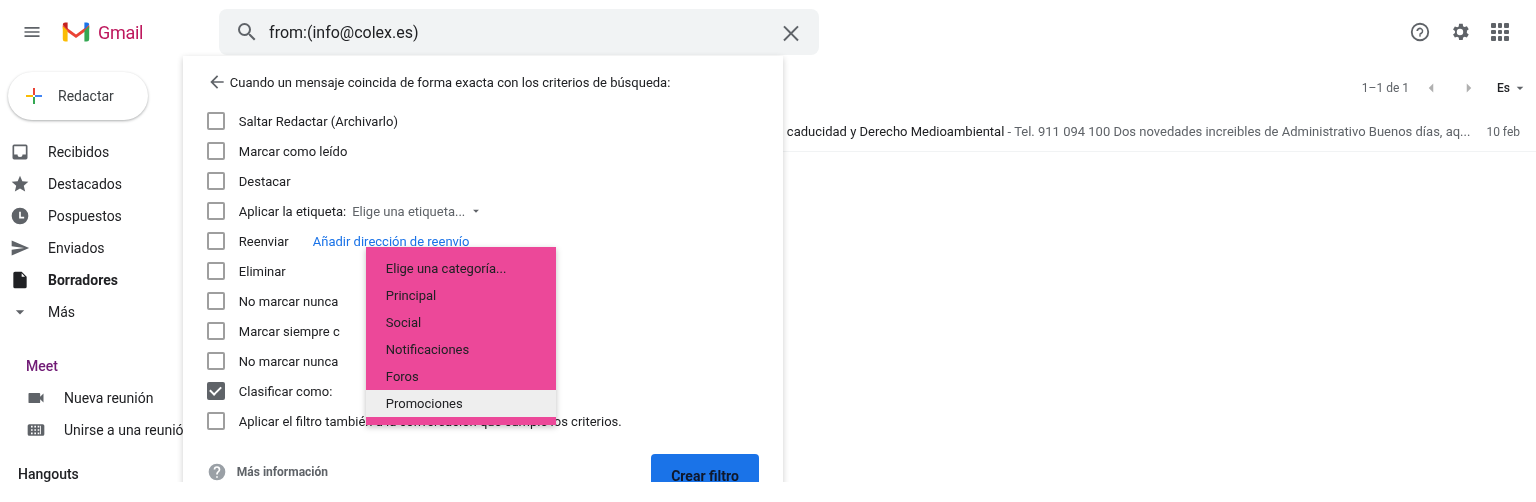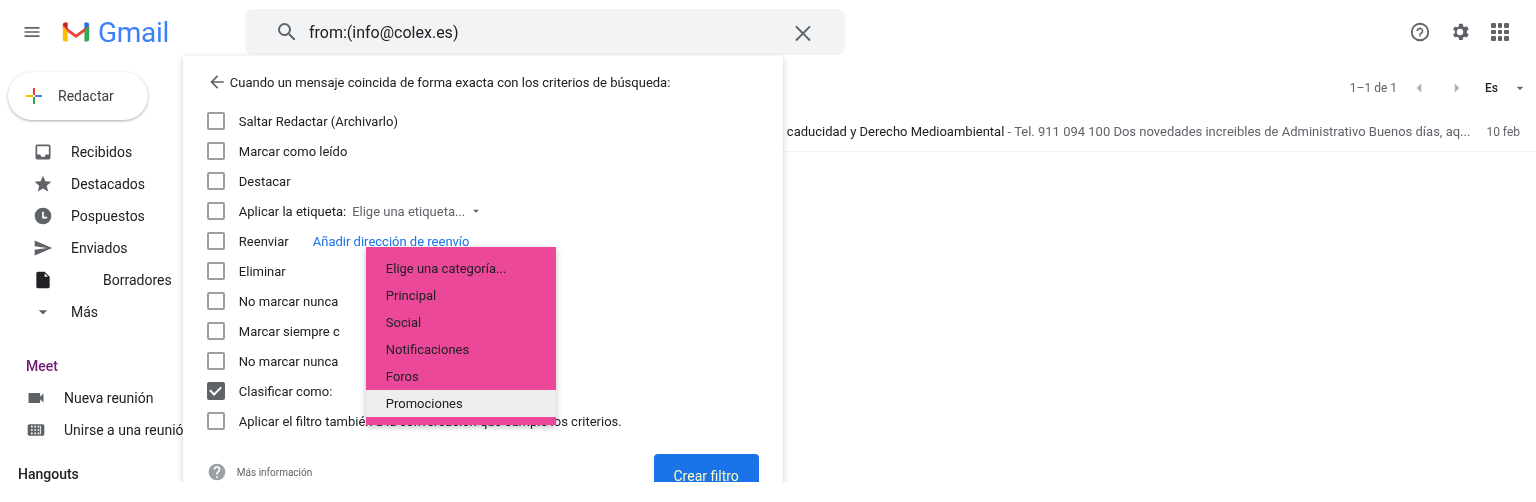--- a/index.html
+++ b/index.html
@@ -4,76 +4,76 @@
 <style>
   * { box-sizing: border-box; margin: 0; padding: 0; font-family: "Google Sans", Roboto, Arial, sans-serif; }
   body { background: #fff; color: #202124; font-size: 14px; width: 1536px; }
 
   
   .topbar { height: 64px; display: flex; align-items: center; padding: 0 16px 0 8px; }
   .hamburger { width: 48px; height: 48px; display:flex; align-items:center; justify-content:center; border-radius:50%; cursor:pointer; }
   .hamburger svg { width:20px; height:20px; fill:#5f6368; }
   .logo { display:flex; align-items:center; margin-right: 16px; }
   .logo-img { width:32px; height:24px; margin-left:4px; }
-  .logo-text { font-size:28px; color:#3b82f6; margin-left:6px; letter-spacing:-.3px; }
-
-  .searchbox { margin-left: 60px; width: 600px; height: 46px; background:#f1f3f4; border-radius:8px; display:flex; align-items:center; padding:0 24px; position:relative; }
+  .logo-text { font-size:18px; color:#be185d; margin-left:6px; letter-spacing:-.3px; }
+
+  .searchbox { margin-left: 60px; width: 600px; height: 46px; background:#f1f3f4; border-radius:8px; display:flex; align-items:center; padding:0 10px; position:relative; }
   .searchbox .s-icon { width:24px; height:24px; fill:#5f6368; margin:0 10px 0 6px; cursor:pointer;}
   .searchbox input { flex:1; background:transparent; border:none; outline:none; font-size:16px; color:#202124; }
   .searchbox .s-clear { width:24px; height:24px; fill:#5f6368; cursor:pointer; margin-right:6px;}
 
   .topbar-spacer { flex:1; }
   .top-icon-btn { width:40px; height:40px; display:flex; align-items:center; justify-content:center; border-radius:50%; cursor:pointer; }
   .top-icon-btn svg { width:22px; height:22px; fill:#5f6368; }
   .apps-grid { width:18px; height:18px; display:grid; grid-template-columns:repeat(3,1fr); grid-template-rows:repeat(3,1fr); gap:2px; }
   .apps-grid span { background:#5f6368; border-radius:1px; }
 
   
   .main { display:flex; }
   .sidebar { width: 256px; padding-top: 8px; }
   .compose { margin: 0 0 16px 8px; height:48px; width:140px; background:#fff; border-radius:24px; box-shadow:0 1px 3px rgba(60,64,67,.3),0 1px 2px rgba(60,64,67,.15); display:flex; align-items:center; padding:0 20px 0 14px; cursor:pointer; font-size:14px; color:#3c4043; gap:12px;}
   .compose .plus { width:24px; height:24px; }
-  .nav-item { height:32px; display:flex; align-items:center; padding-left:33px; border-radius:0 16px 16px 0; cursor:pointer; color:#202124; font-size:14px; }
-  .nav-item.bold { font-weight:400;gap:32px; }
+  .nav-item { height:32px; display:flex; align-items:center; padding-left:10px; border-radius:0 16px 16px 0; cursor:pointer; color:#202124; font-size:14px; }
+  .nav-item.bold { font-weight:700; }
   .nav-item .nav-ico { width:20px; height:20px; fill:#5f6368; margin-right:18px; }
   .nav-item.bold .nav-ico { fill:#202124;}
   .nav-item .count { margin-left:auto; margin-right:20px; font-size:12px; color:#202124;}
   .nav-section { margin-top:30px; padding-left:26px; font-size:14px; font-weight:500; color:#701a75; margin-bottom:8px;}
   .meet-row { height:32px; display:flex; align-items:center; padding-left:26px; cursor:pointer; }
   .meet-row .nav-ico{ width:20px; height:20px; fill:#5f6368; margin-right:18px;}
   .hangouts-section { margin-top:20px; padding-left:18px; font-size:14px; font-weight:500;}
 
   
   .content { flex:1; position:relative; }
   .content-header { height:48px; display:flex; align-items:center; justify-content:flex-end; padding-right: 8px; color:#5f6368; font-size:12px; gap:6px;}
   .pager-btn { width:32px; height:32px; display:flex; align-items:center; justify-content:center; border-radius:50%; cursor:pointer;}
   .pager-btn svg{ width:18px; height:18px; fill:#b0b0b0;}
-  .lang { display:flex; align-items:center; gap:14px; cursor:pointer; color:#202124; font-weight:500; margin-left:6px;}
+  .lang { display:flex; align-items:center; gap:2px; cursor:pointer; color:#202124; font-weight:500; margin-left:6px;}
   .lang svg{ width:16px; height:16px; fill:#5f6368;}
 
   .mail-row { height:40px; display:flex; align-items:center; padding-left:16px; padding-right:16px; color:#5f6368; font-size:13px; border-bottom:1px solid #f1f3f4;}
   .mail-row .snippet { white-space:nowrap; overflow:hidden; text-overflow:ellipsis; }
   .mail-row .date { margin-left:auto; padding-left:16px; color:#5f6368; font-size:12px; white-space:nowrap;}
 
   
   .filter-panel { position:absolute; left:0; top:-8px; width:600px; background:#fff; border-radius:0 0 8px 8px; box-shadow:0 2px 6px rgba(0,0,0,.2); padding:16px 24px 20px; z-index:10;}
   .fp-head { display:flex; align-items:center; gap:3px; margin-bottom:14px; }
   .fp-head .back { width:20px; height:20px; fill:#5f6368; cursor:pointer;}
   .fp-head .desc { color:#202124; font-size:13px;}
   .fp-row { display:flex; align-items:center; height:30px; font-size:13px; color:#202124;}
   .fp-row .cb { width:18px; height:18px; border:2px solid #9e9e9e; border-radius:2px; margin-right:14px; flex-shrink:0; cursor:pointer;}
   .fp-row .cb.checked { background:#5f6368; border-color:#5f6368; position:relative;}
   .fp-row .cb.checked::after{ content:""; position:absolute; left:3px; top:0; width:5px; height:9px; border:solid #fff; border-width:0 2px 2px 0; transform:rotate(45deg);}
   .fp-row .link { color:#1a73e8; cursor:pointer; margin-left:24px;}
   .fp-row .sel { color:#5f6368; margin-left:6px; display:flex; align-items:center; gap:4px; cursor:pointer;text-align:right;}
   .fp-row .sel svg{ width:14px; height:14px; fill:#5f6368;}
   .fp-foot { display:flex; align-items:center; margin-top:18px;}
   .fp-foot .help { width:20px; height:20px; fill:#9aa0a6; margin-right:10px;}
-  .fp-foot .more { color:#5f6368; font-size:10px; cursor:pointer;}
-  .fp-foot .create { margin-left:auto; background:#1a73e8; color:#fef9c3; border:none; border-radius:4px; height:36px; padding:14px 20px; font-size:14px; cursor:pointer; font-weight:400;}
+  .fp-foot .more { color:#5f6368; font-size:12px; cursor:pointer;font-weight:bold;}
+  .fp-foot .create { margin-left:auto; background:#1a73e8; color:#0f172a; border:none; border-radius:4px; height:36px; padding:14px 20px; font-size:14px; cursor:pointer; font-weight:700;}
 
   
   .cat-menu { position:absolute; left:350px; top:230px; width:190px; background:#ec4899; box-shadow:0 2px 6px rgba(0,0,0,.25); padding:8px 0; z-index:20; font-size:13px;margin-left:40px;}
   .cat-item { height:27px; display:flex; align-items:center; padding:0 20px; cursor:pointer; color:#202124;}
   .cat-item.header { color:#202124; cursor:default;}
   .cat-item.hover { background:#eeeeee;}
 
 </style>
 </head>
 <body>

